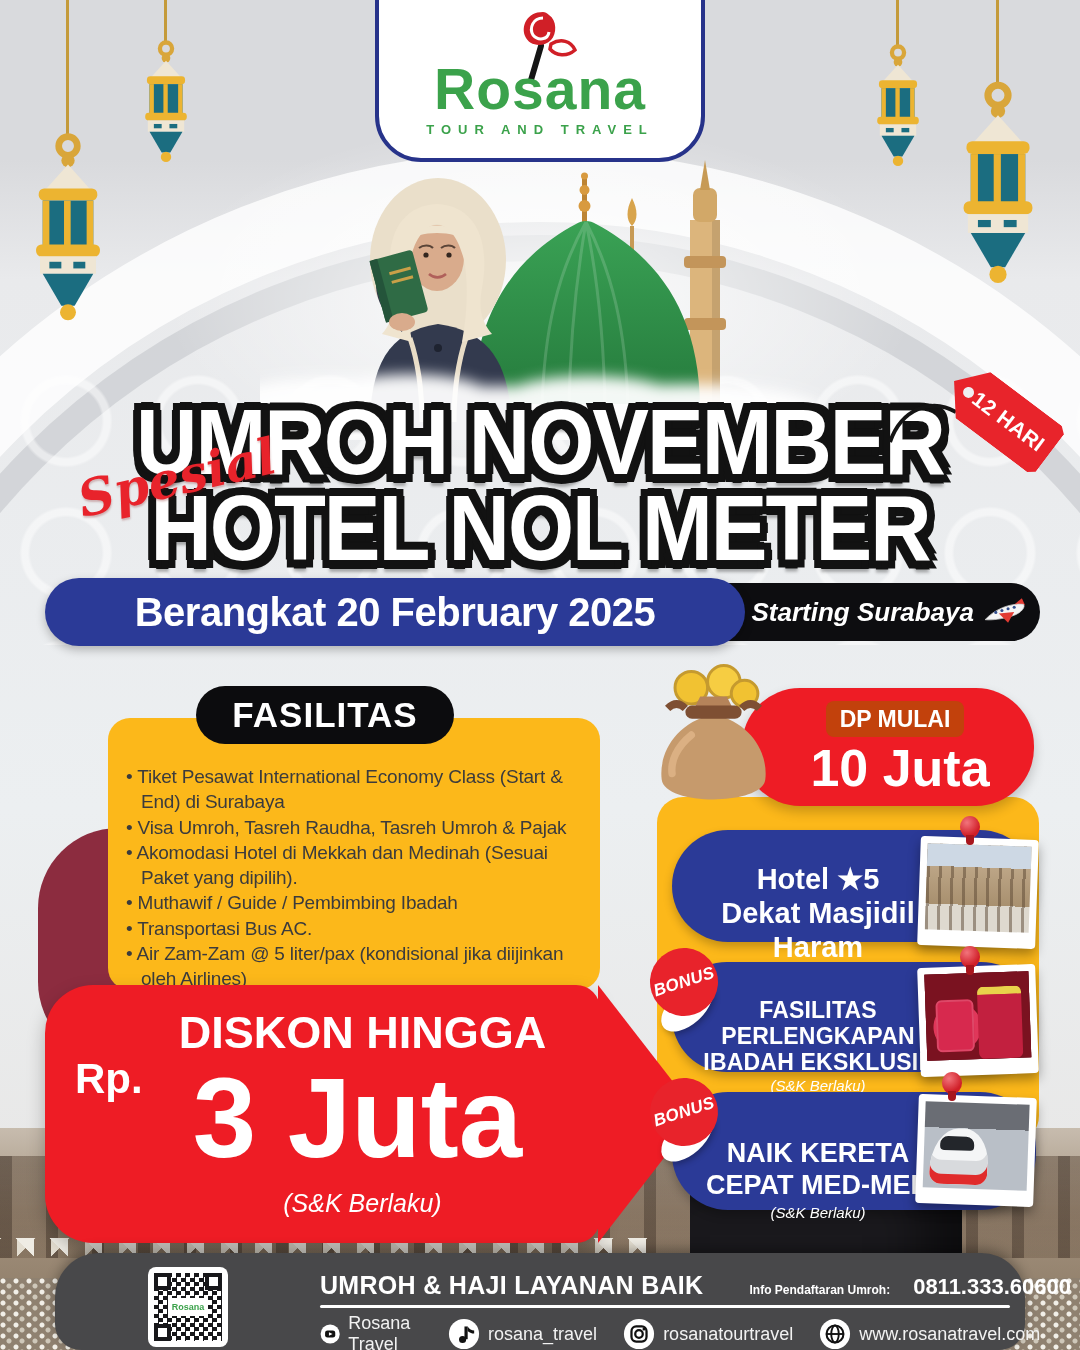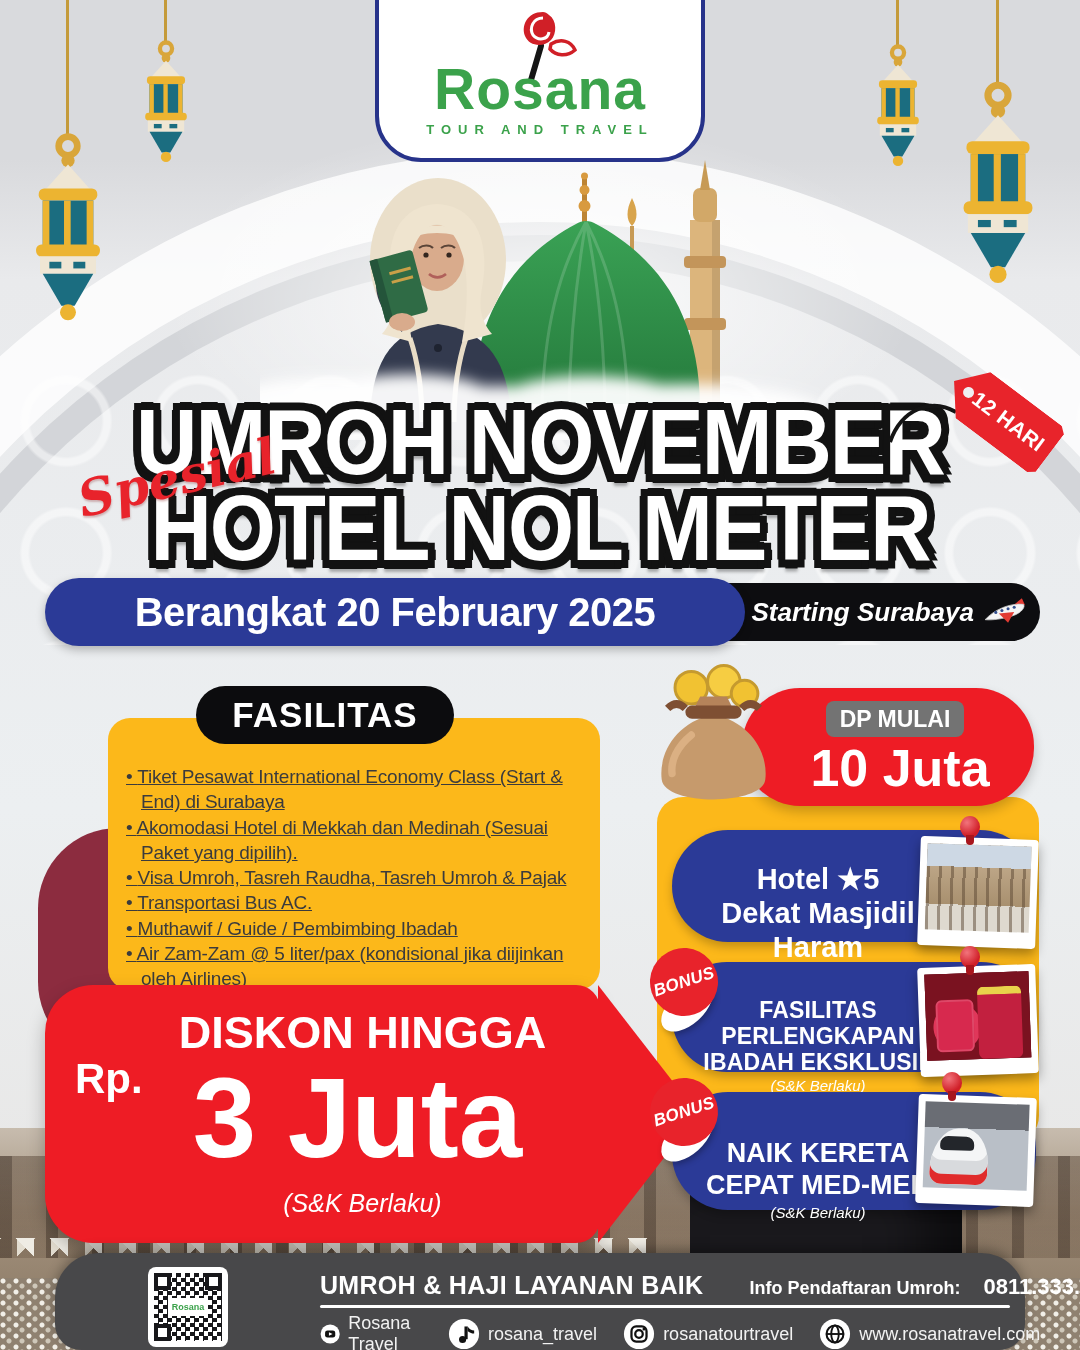--- a/index.html
+++ b/index.html
@@ -74,38 +74,38 @@
   .banner-blue{ position:absolute; left:0; top:0; width:700px; height:68px; background:#2b3a97; border-radius:34px;
      display:flex; align-items:center; justify-content:center; color:#fff; font-weight:800; font-size:40px;
      letter-spacing:-.5px; box-shadow:0 4px 10px rgba(0,0,0,.25); }
 
   
   .maroon{ position:absolute; left:38px; top:828px; width:162px; height:234px; background:#8c2c3f; border-radius:80px; z-index:2; }
   .fac-box{ position:absolute; left:108px; top:718px; width:492px; height:272px; background:#fcb81a; border-radius:22px; z-index:3; }
   .fac-pill{ position:absolute; left:196px; top:686px; width:258px; height:58px; background:#0c0c0e; border-radius:30px;
      z-index:4; display:flex; align-items:center; justify-content:center; color:#fff; font-weight:900; font-size:35px; letter-spacing:1px; }
   .fac-list{ position:absolute; left:126px; top:764px; width:462px; z-index:4; list-style:none;
-     color:#3b3b3d; font-size:19px; line-height:1.33; font-weight:500; letter-spacing:-.2px;text-decoration:underline; }
+     color:#3b3b3d; font-size:19px; line-height:1.33; font-weight:500; letter-spacing:-.2px; }
   .fac-list li{ padding-left:15px; text-indent:-15px; }
   .fac-list li::before{ content:"• "; }
 
   
   .diskon{ position:absolute; left:45px; top:985px; width:555px; height:258px; background:#ee1c25;
      border-radius:48px 24px 24px 48px; z-index:4; box-shadow:0 8px 18px rgba(0,0,0,.25); }
   .diskon-arrow{ position:absolute; left:598px; top:985px; width:0; height:0; z-index:4;
      border-top:129px solid transparent; border-bottom:129px solid transparent; border-left:100px solid #ee1c25; }
   .d-head{ position:absolute; left:95px; right:15px; top:22px; text-align:center; color:#fff; font-weight:900; font-size:45px; }
   .d-rp{ position:absolute; left:30px; top:70px; color:#fff; font-weight:900; font-size:42px; }
   .d-amt{ position:absolute; left:70px; right:0; top:76px; text-align:center; color:#fff; font-weight:900; font-size:114px; line-height:1; }
   .d-terms{ position:absolute; left:95px; right:15px; top:204px; text-align:center; color:#fff; font-style:italic; font-size:25px; }
 
   
   .dp-box{ position:absolute; left:742px; top:688px; width:292px; height:118px; background:#ee1c25; border-radius:58px;
      z-index:4; box-shadow:0 6px 12px rgba(0,0,0,.2); }
-  .dp-label{ position:absolute; left:84px; top:13px; width:138px; height:36px; background:#737373; border-radius:8px;
+  .dp-label{ position:absolute; left:84px; top:13px; width:138px; height:36px; background:#c2410c; border-radius:8px;
      display:flex; align-items:center; justify-content:center; color:#fff; font-weight:800; font-size:23px; }
   .dp-amt{ position:absolute; left:34px; right:10px; top:50px; text-align:center; color:#fff; font-weight:900; font-size:52px; }
   .moneybag{ position:absolute; left:646px; top:664px; z-index:5; }
 
   .offers-box{ position:absolute; left:657px; top:797px; width:382px; height:345px; background:#fcb81a; border-radius:26px; z-index:3; }
   .card{ position:absolute; left:672px; width:364px; background:#2b3a97; border-radius:56px; z-index:5;
      color:#fff; box-shadow:0 5px 10px rgba(0,0,0,.22); }
   .card .txt{ position:absolute; left:20px; width:252px; top:50%; transform:translateY(-50%); text-align:center;margin-top:28px; }
   .c1{ top:830px; height:112px; } .c1 .l{ font-size:29px; font-weight:800; line-height:1.17; }
   .c2{ top:962px; height:110px; } .c2 .l{ font-size:23px; font-weight:900; line-height:1.13; letter-spacing:.2px; }
@@ -149,21 +149,21 @@
   .qr{ position:absolute; left:93px; top:14px; width:80px; height:80px; background:#fff; border-radius:8px; padding:6px; }
   .qr-in{ position:relative; width:100%; height:100%;
      background:repeating-conic-gradient(#17171a 0% 25%, #fff 0% 50%) 0 0/9px 9px; }
   .finder{ position:absolute; width:17px; height:17px; background:#fff; border:4px solid #17171a; }
   .f1{ left:0; top:0; } .f2{ right:0; top:0; } .f3{ left:0; bottom:0; }
   .qr-logo{ position:absolute; left:14px; top:25px; width:40px; height:18px; background:#fff; color:#3ba24b;
      font-size:9px; font-weight:bold; text-align:center; line-height:18px; }
   .f-row1{ position:absolute; left:265px; top:18px; width:695px; display:flex; align-items:baseline; gap:23px; white-space:nowrap; }
   .f-head{ color:#fff; font-weight:800; font-size:25px; letter-spacing:.3px; }
   .f-dot{ width:8px; height:8px; border-radius:50%; background:#fff; align-self:center; }
-  .f-info{ color:#fff; font-weight:700; font-size:18px; }
+  .f-info{ color:#fff; font-weight:700; font-size:12px; }
   .f-phone{ color:#fff; font-weight:800; font-size:22px; }
   .f-line{ position:absolute; left:265px; top:52px; width:690px; height:3px; background:#fff; border-radius:2px; }
   .f-socials{ position:absolute; left:265px; top:60px; width:695px; display:flex; gap:26px; align-items:center; }
   .soc{ display:flex; align-items:center; gap:8px; }
   .soc .lbl{ color:#f2f2f2; font-size:18px; }
 
   .sr-defs{ position:absolute; width:0; height:0; }
 </style>
 </head>
 <body>
@@ -323,24 +323,24 @@
     </div>
   </div>
 
   <div class="maroon"></div>
   <div class="fac-box"></div>
   <div class="fac-pill">
     <span>FASILITAS</span>
   </div>
   <ul class="fac-list">
     <li>Tiket Pesawat International Economy Class (Start &amp; End) di Surabaya</li>
+    <li>Visa Umroh, Tasreh Raudha, Tasreh Umroh &amp; Pajak</li>
     <li>Akomodasi Hotel di Mekkah dan Medinah (Sesuai Paket yang dipilih).</li>
-    <li>Visa Umroh, Tasreh Raudha, Tasreh Umroh &amp; Pajak</li>
+    <li>Muthawif / Guide / Pembimbing Ibadah</li>
     <li>Transportasi Bus AC.</li>
-    <li>Muthawif / Guide / Pembimbing Ibadah</li>
     <li>Air Zam-Zam @ 5 liter/pax (kondisional jika diijinkan oleh Airlines)</li>
   </ul>
 
   <div class="diskon">
     <div class="d-head">DISKON HINGGA</div>
     <div class="d-rp">Rp.</div>
     <div class="d-amt">3 Juta</div>
     <div class="d-terms">(S&amp;K Berlaku)</div>
   </div>
   <div class="diskon-arrow"></div>

